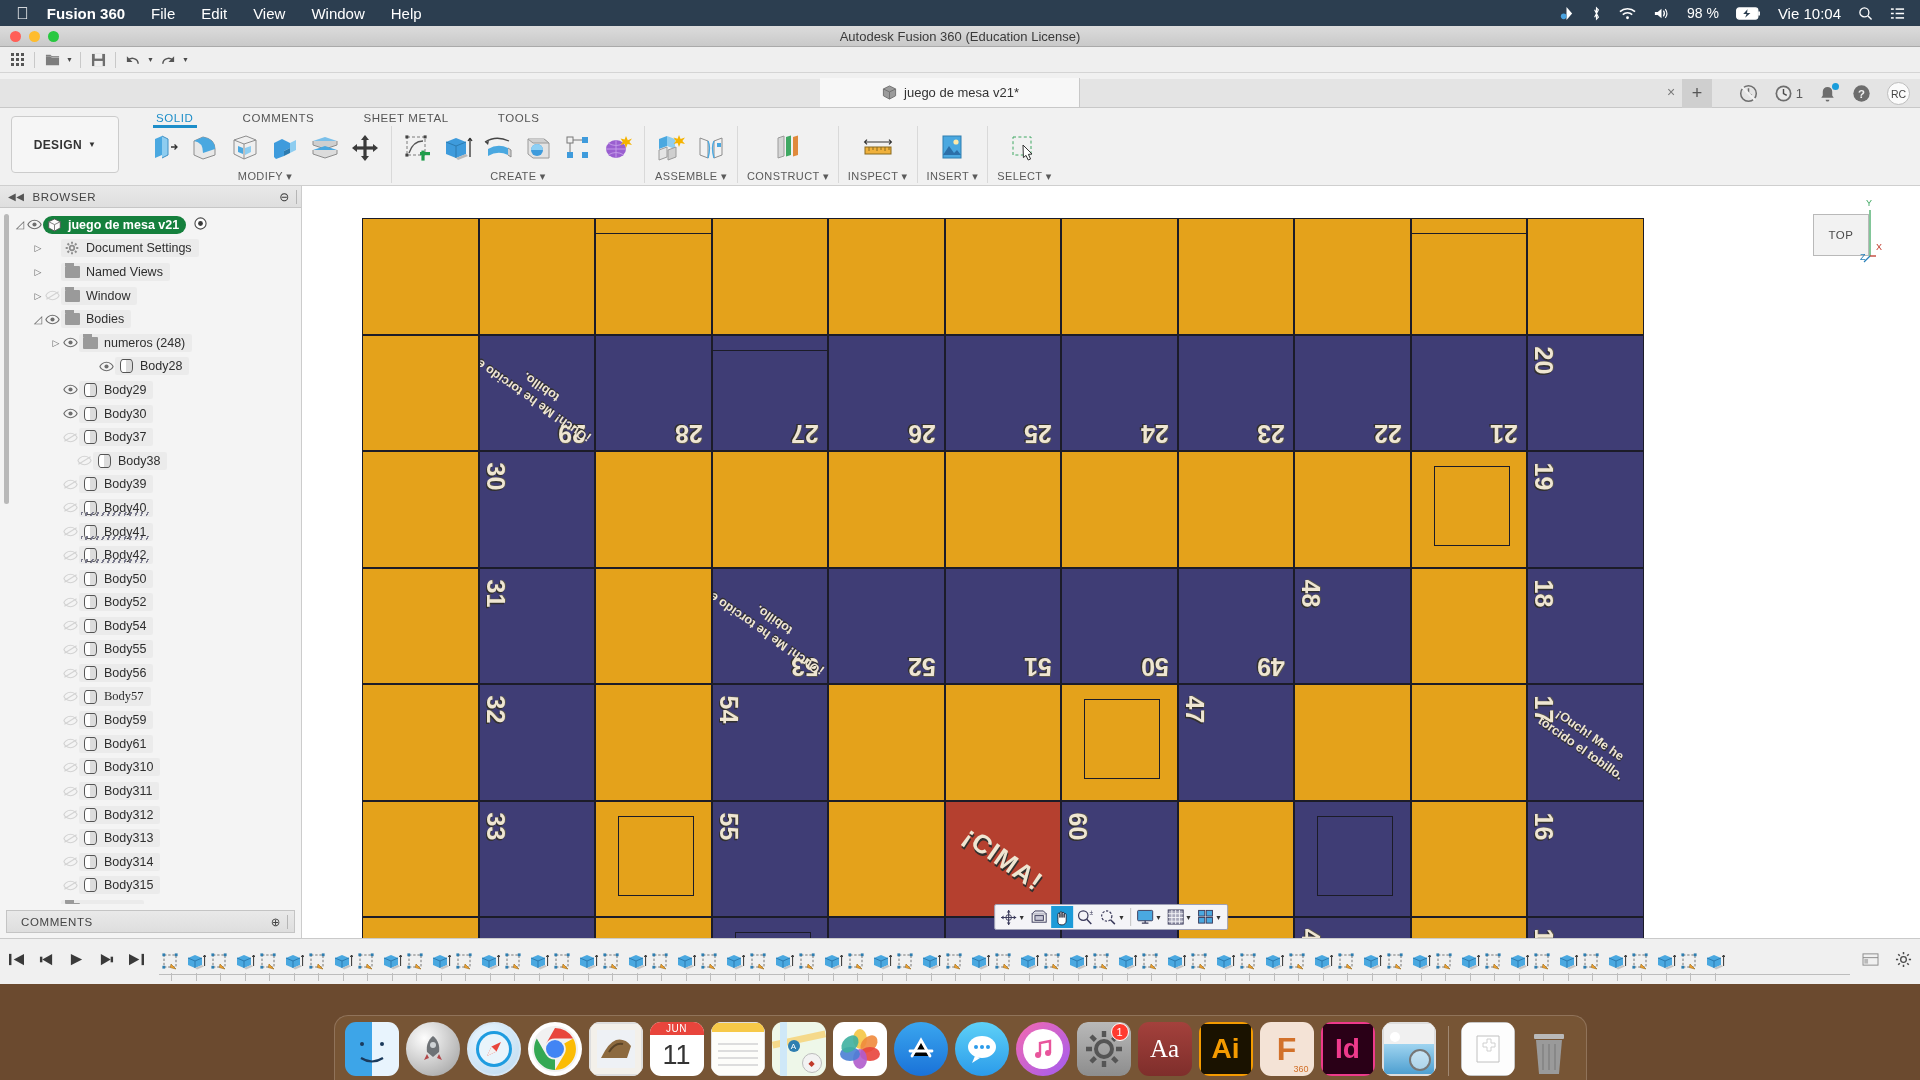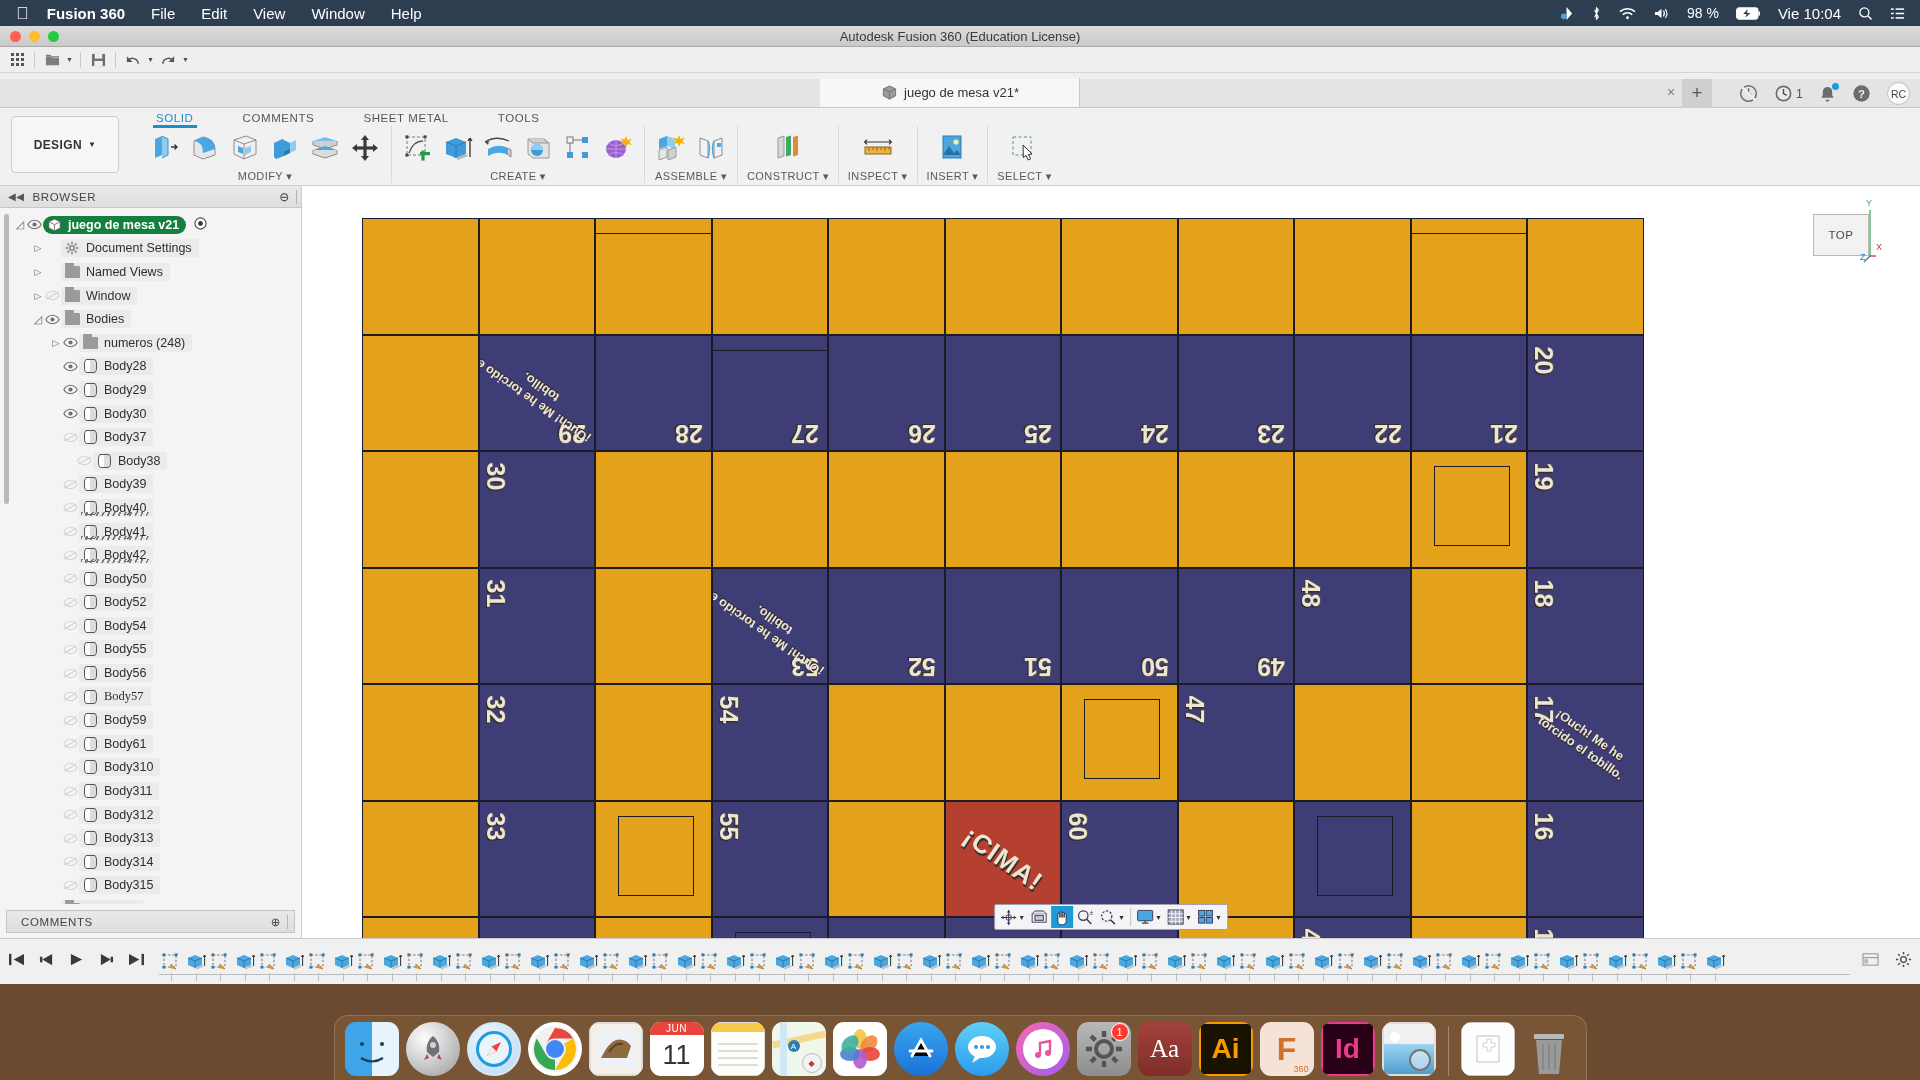--- a/index.html
+++ b/index.html
@@ -703,21 +703,21 @@
                   <circle cx="8" cy="5.5" r="2.2" fill="#6e6e6e"></circle>
                 </svg>
               </span>
               <span class="chip">
                 <span class="nodeicon">
                   <span class="folder"></span>
                 </span>
                 <span>numeros (248)</span>
               </span>
             </div>
-            <div class="trow" style="padding-left: 50px;">
+            <div class="trow" style="padding-left: 50px; margin-left: 36px;">
               <span class="arrow"></span>
               <span class="eye">
                 <svg width="15" height="11" viewBox="0 0 16 11">
                   <path d="M8 1C4 1 1.4 4 1 5.5 1.4 7 4 10 8 10s6.6-3 7-4.5C14.6 4 12 1 8 1z" fill="none" stroke="#6e6e6e" stroke-width="1.2"></path>
                   <circle cx="8" cy="5.5" r="2.2" fill="#6e6e6e"></circle>
                 </svg>
               </span>
               <span class="chip">
                 <span class="nodeicon">
                   <span class="bodyicon"></span>

